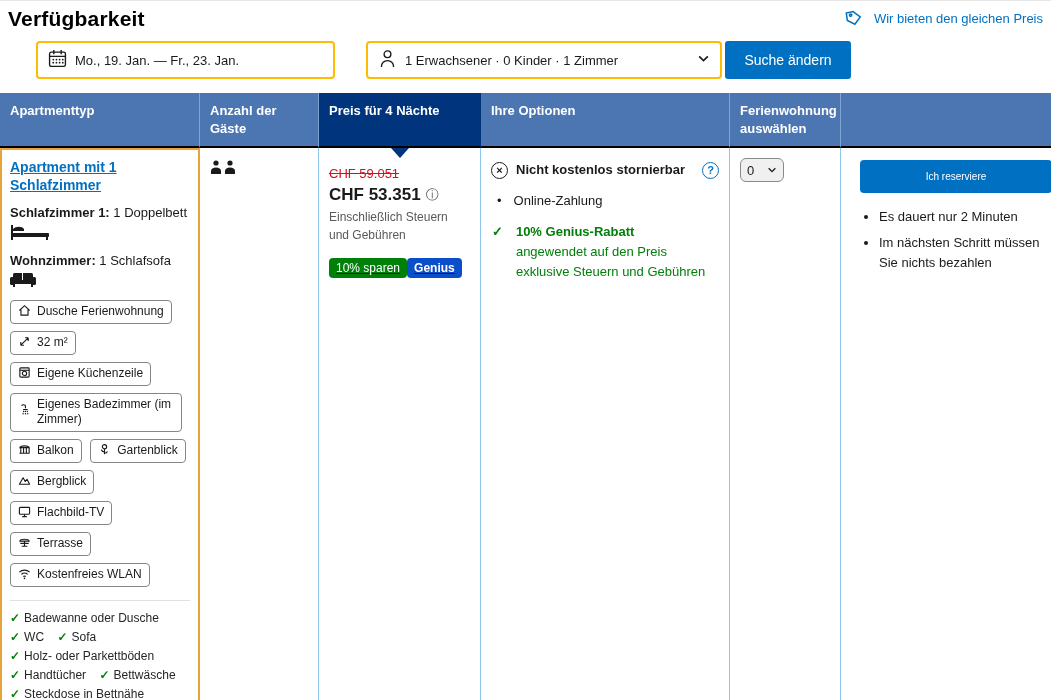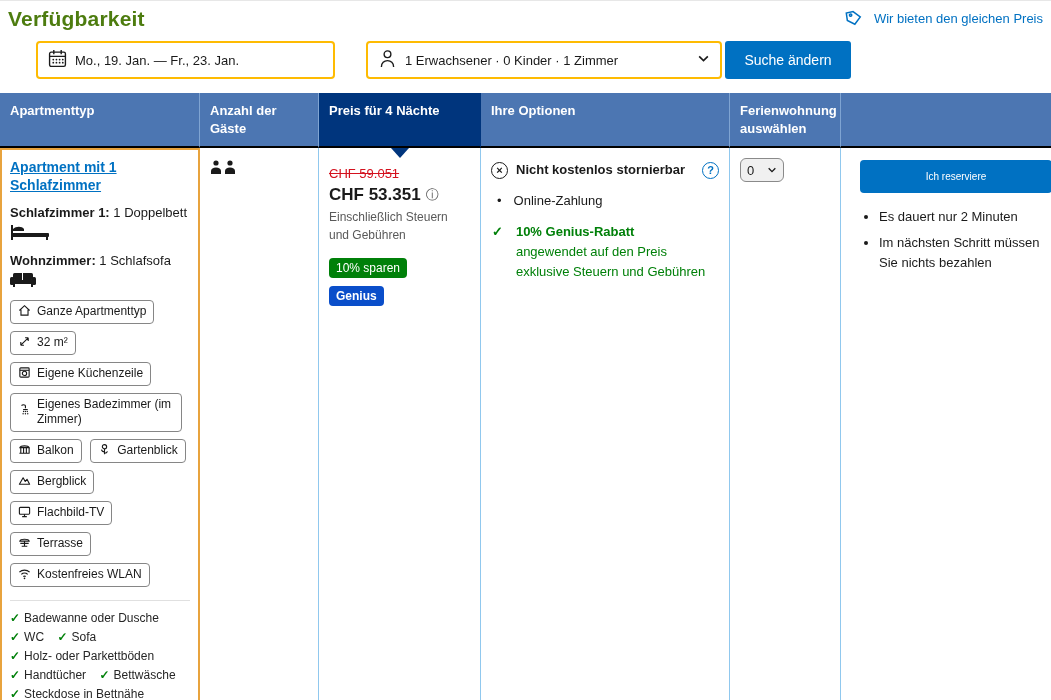--- a/index.html
+++ b/index.html
@@ -1,21 +1,21 @@
 <!DOCTYPE html>
 <html><head>
 <meta charset="utf-8">
 <style>
   * { box-sizing: border-box; margin: 0; padding: 0; }
   html,body { background:#fff; }
   body { font-family: "Liberation Sans", sans-serif; color:#1a1a1a; }
   .page { position:relative; width:1051px; height:700px; overflow:hidden; border-top:1px solid #e7e7e7; background:#fff; }
 
   
-  .page-title { font-size:21px; font-weight:bold; color:#4d7c0f; margin:6px 0 10px 8px; letter-spacing:.2px; }
+  .page-title { font-size:21px; font-weight:bold; color:#000000; margin:6px 0 10px 8px; letter-spacing:.2px; }
   .price-match { position:absolute; top:9px; right:8px; display:flex; align-items:center; gap:12px; color:#0071c2; font-size:13px; cursor:pointer; }
   .price-match svg { display:block; }
 
   
   .search-bar { display:flex; align-items:stretch; gap:3px; margin:0 0 0 8px; height:38px; }
   .search-box { display:flex; align-items:center; gap:8px; background:#fff; border:2px solid #febb02; border-radius:4px; padding:0 10px; font-size:13px; cursor:pointer;margin-left:28px; }
   .search-box.dates { width:299px; }
   .search-box.occupancy { width:356px; }
   .search-box .grow { flex:1; }
   .search-submit { width:126px; background:#0071c2; color:#fff; font-size:14px; border:none; border-radius:3px; cursor:pointer; font-family:inherit; }
@@ -49,21 +49,21 @@
   .guests { display:flex; gap:2px; padding-top:2px; }
 
   
   .price-old { color:#d4111e; text-decoration:line-through; font-size:13px; margin:8px 0 4px 0; }
   .price-now { font-size:17px; font-weight:bold; display:flex; align-items:center; gap:5px; }
   .info-ico { color:#595959; font-size:13px; font-weight:normal; }
   .price-note { color:#595959; font-size:12px; line-height:1.5; margin-top:3px; width:130px; }
   .pill { display:inline-block; color:#fff; font-size:12px; border-radius:4px; padding:3px 7px; }
   .pill.save { background:#008009; margin-top:14px; }
   .pill.genius { background:#0a4eca; font-weight:bold; margin-top:8px; }
-  .pill-col { display:flex; flex-direction:column; align-items:flex-start; }
+  .pill-col { display:flex; flex-direction:row; align-items:flex-end;text-decoration:underline; }
 
   
   .opt-head { display:flex; align-items:flex-start; gap:8px; font-size:13px; font-weight:bold; margin-top:4px; }
   .circle-ico { flex:none; width:17px; height:17px; border:1.4px solid #1a1a1a; border-radius:50%; font-size:11px; line-height:14px; text-align:center; font-weight:bold; }
   .q-ico { flex:none; margin-left:auto; width:17px; height:17px; border:1.5px solid #0071c2; color:#0071c2; border-radius:50%; font-size:11px; line-height:14px; text-align:center; font-weight:bold; cursor:pointer; }
   .opt-bullet { display:flex; gap:12px; font-size:13px; margin:14px 0 0 6px; }
   .opt-genius { display:flex; gap:9px; font-size:13px; color:#008009; margin:14px 0 0 1px; line-height:1.55; width:215px; }
   .opt-genius b { font-weight:bold; }
 
   
@@ -159,21 +159,21 @@
             <path d="M3 12h2v3H3zM21 12h2v3h-2z"></path>
             <path d="M12.5 1v7" stroke="#fff" stroke-width="1"></path>
           </svg>
         </div>
 
         <div class="badges">
           <span class="badge">
             <span><svg width="13" height="13" viewBox="0 0 14 14" fill="none" stroke="#1a1a1a" stroke-width="1.2">
                   <path d="M1.5 7 7 1.8 12.5 7M3.2 6.2V12h7.6V6.2"></path>
                 </svg></span>
-            <span class="txt">Ganze Apartmenttyp</span>
+            <span class="txt">Dusche Ferienwohnung</span>
           </span><br>
           <span class="badge">
             <span><svg width="13" height="13" viewBox="0 0 14 14" fill="none" stroke="#1a1a1a" stroke-width="1.2">
                   <path d="M3 11 11 3M3 11V7.6M3 11h3.4M11 3v3.4M11 3H7.6"></path>
                 </svg></span>
             <span class="txt">32 m²</span>
           </span><br>
           <span class="badge">
             <span><svg width="13" height="13" viewBox="0 0 14 14" fill="none" stroke="#1a1a1a" stroke-width="1.2">
                   <rect x="2" y="2" width="10" height="10" rx="1"></rect>

